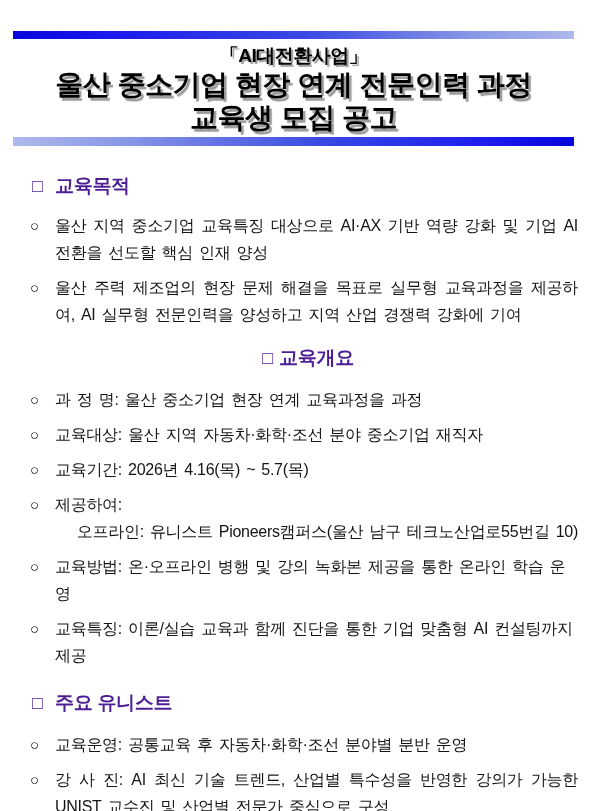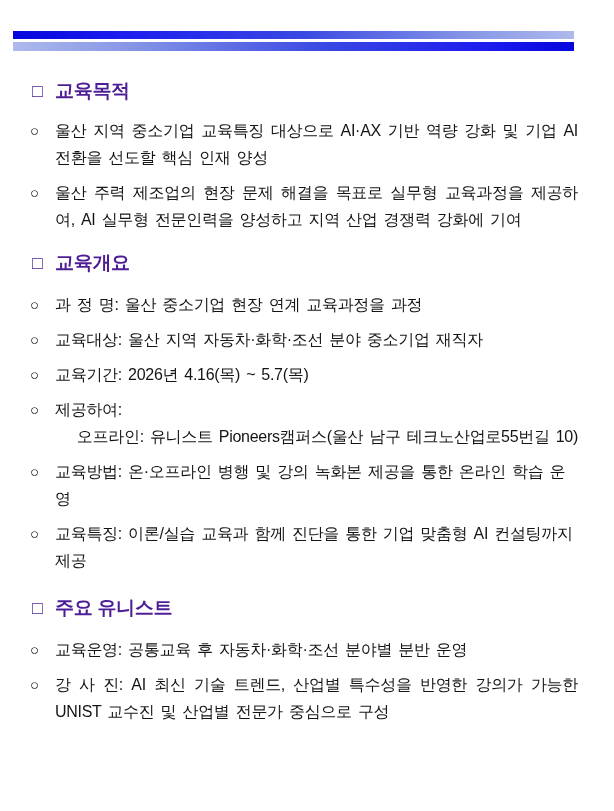--- a/index.html
+++ b/index.html
@@ -70,21 +70,21 @@
     color: #4c1d95;
     letter-spacing: -0.3px;
   }
   .section-heading .square-marker {
     display: inline-block;
     width: 23px;
     font-weight: normal;
     font-size: 18px;
   }
   .sec1 { margin-top: 28px; }
-  .sec2 { margin-top: 18px; }
+  .sec2 { margin-top: 18px; text-align: center; }
   .sec3 { margin-top: 22px; }
 
   .bullet {
     display: flex;
     margin: 0 36px 8px 30px;
     font-size: 16px;
     line-height: 27px;
     letter-spacing: -0.3px;
     word-spacing: 2px;
     color: #141414;
@@ -108,20 +108,25 @@
     text-align: right;
   }
 </style>
 </head>
 <body>
 
 <div class="page">
 
   <div class="rule rule-top"></div>
 
+  <div class="header-titles">
+    <div class="subtitle">「AI대전환사업」</div>
+    <div class="main-title">울산 중소기업 현장 연계 전문인력 과정</div>
+    <div class="main-title">교육생 모집 공고</div>
+  </div>
 
   <div class="rule rule-bottom"></div>
 
   <div class="content">
 
     <div class="section-heading sec1">
       <span class="square-marker">□</span><span>교육목적</span>
     </div>
 
     <div class="bullet first-item">

